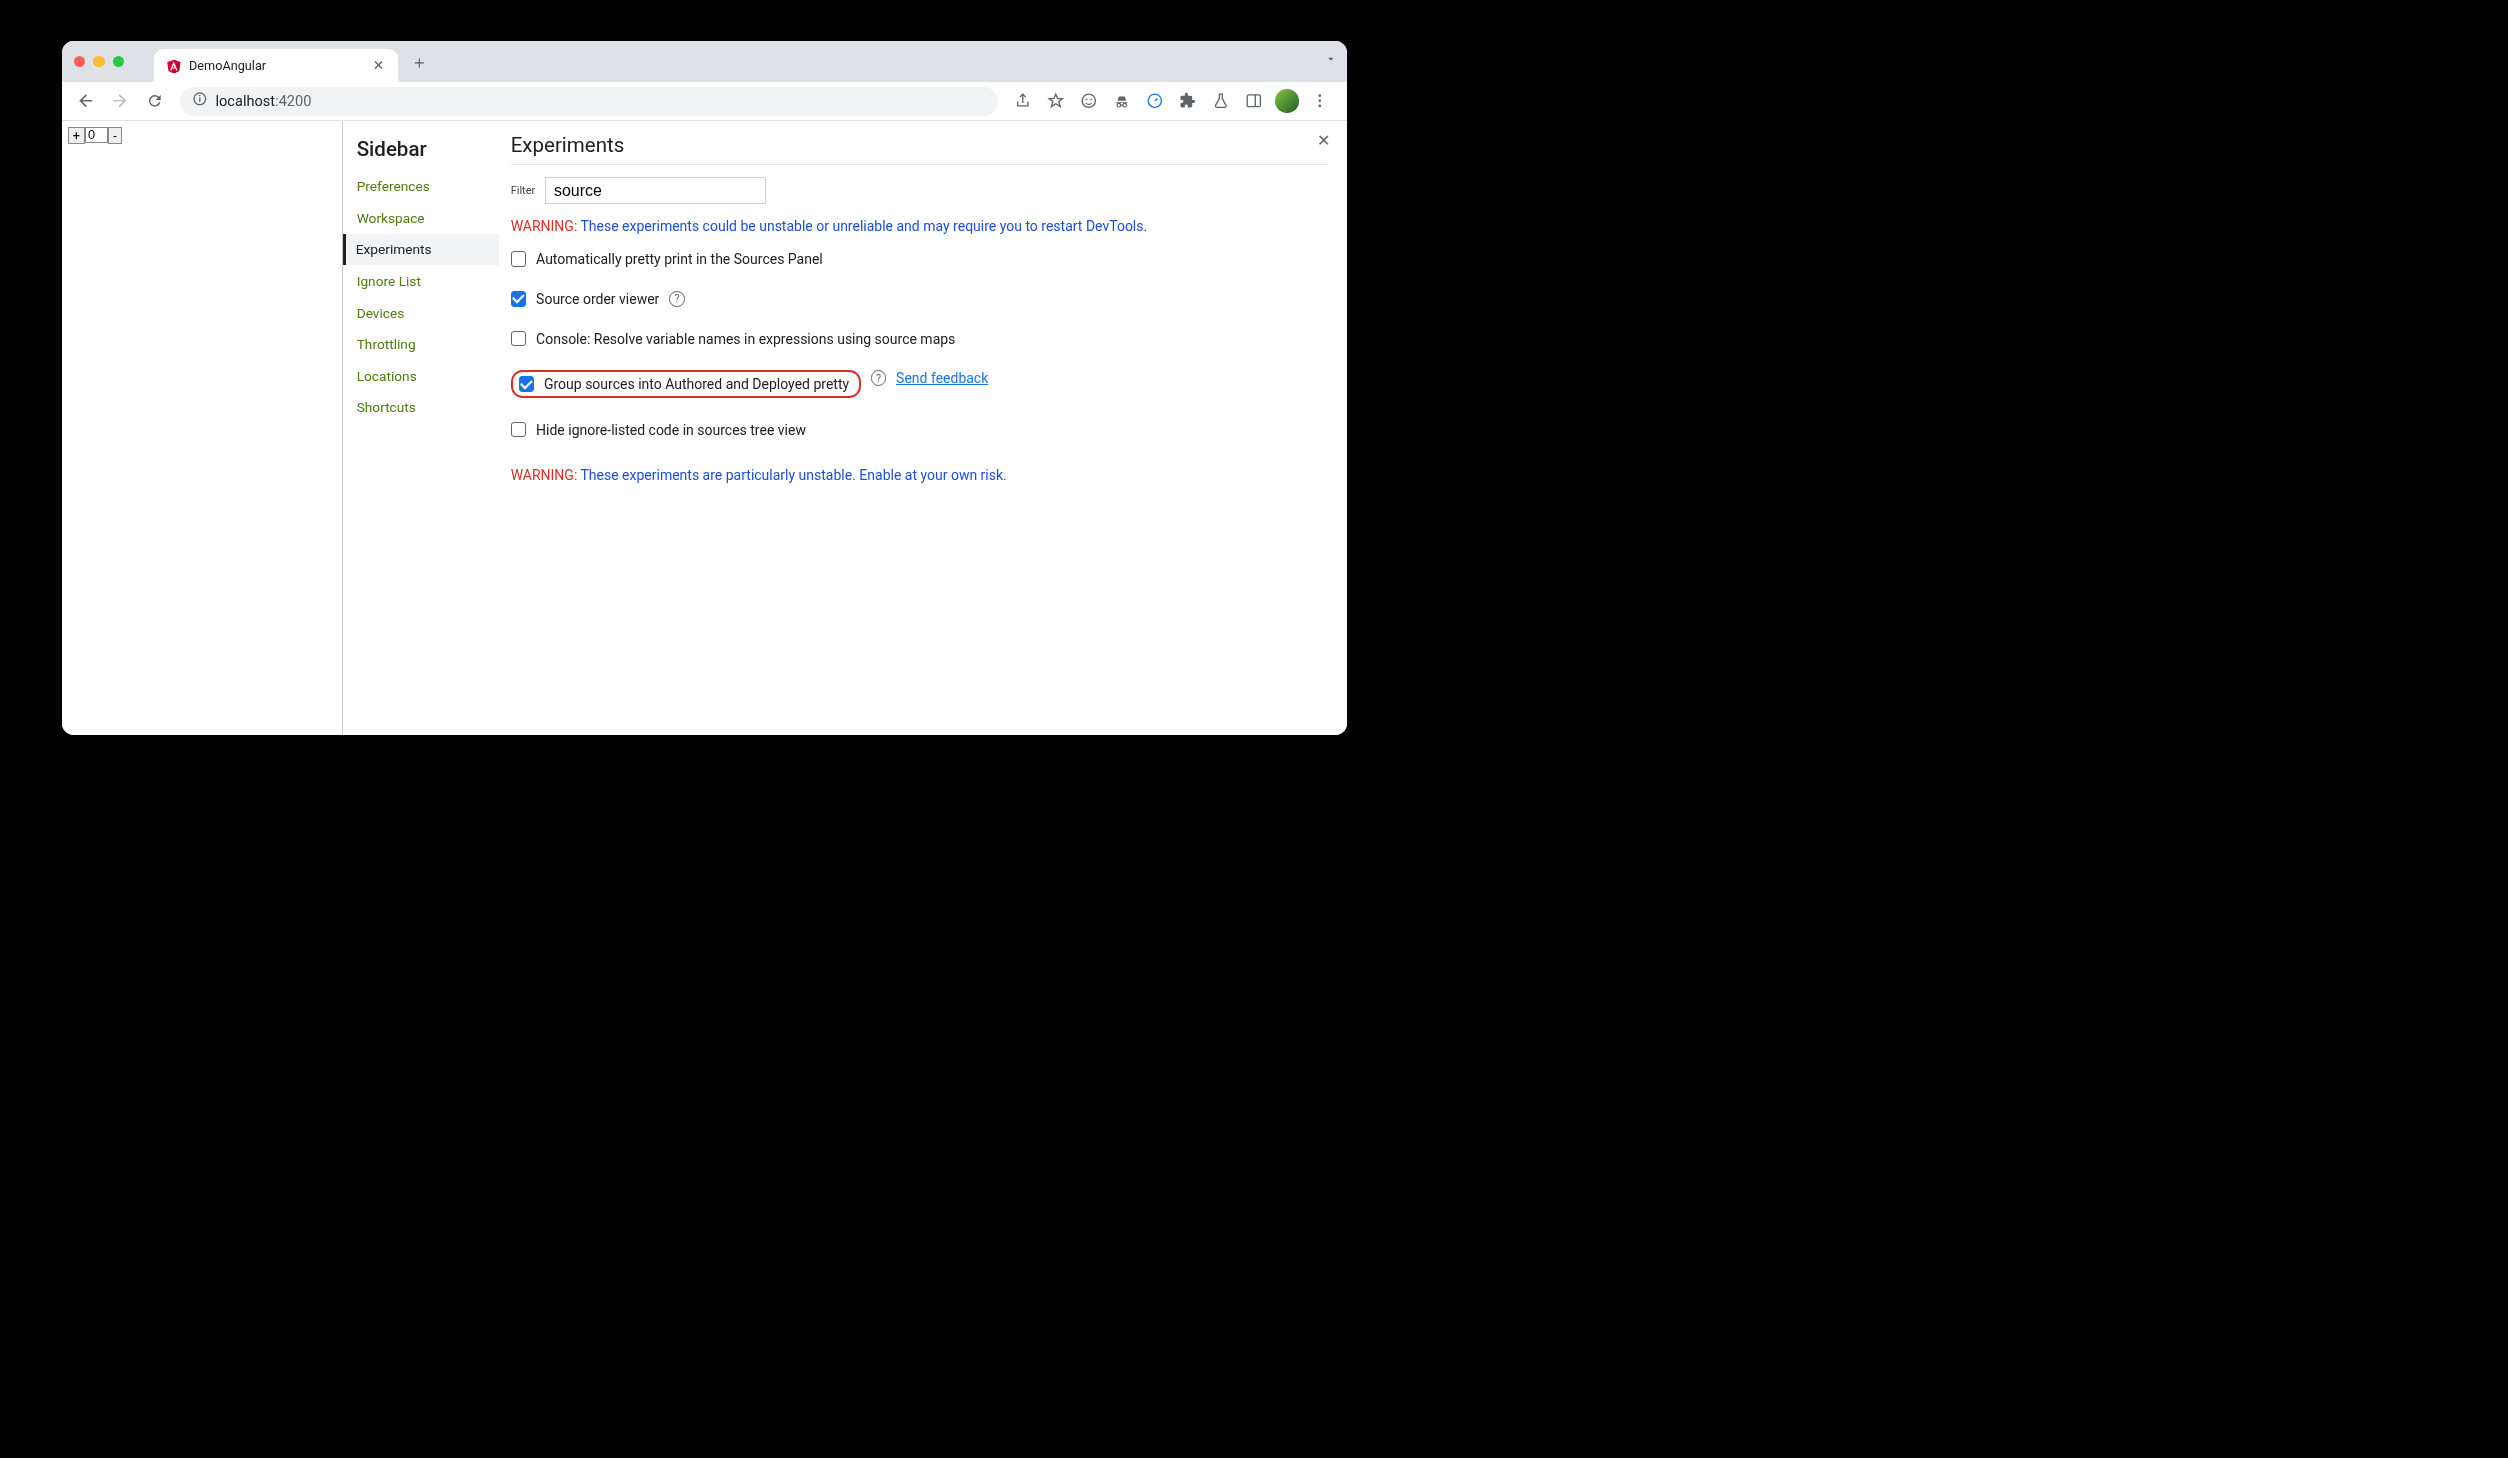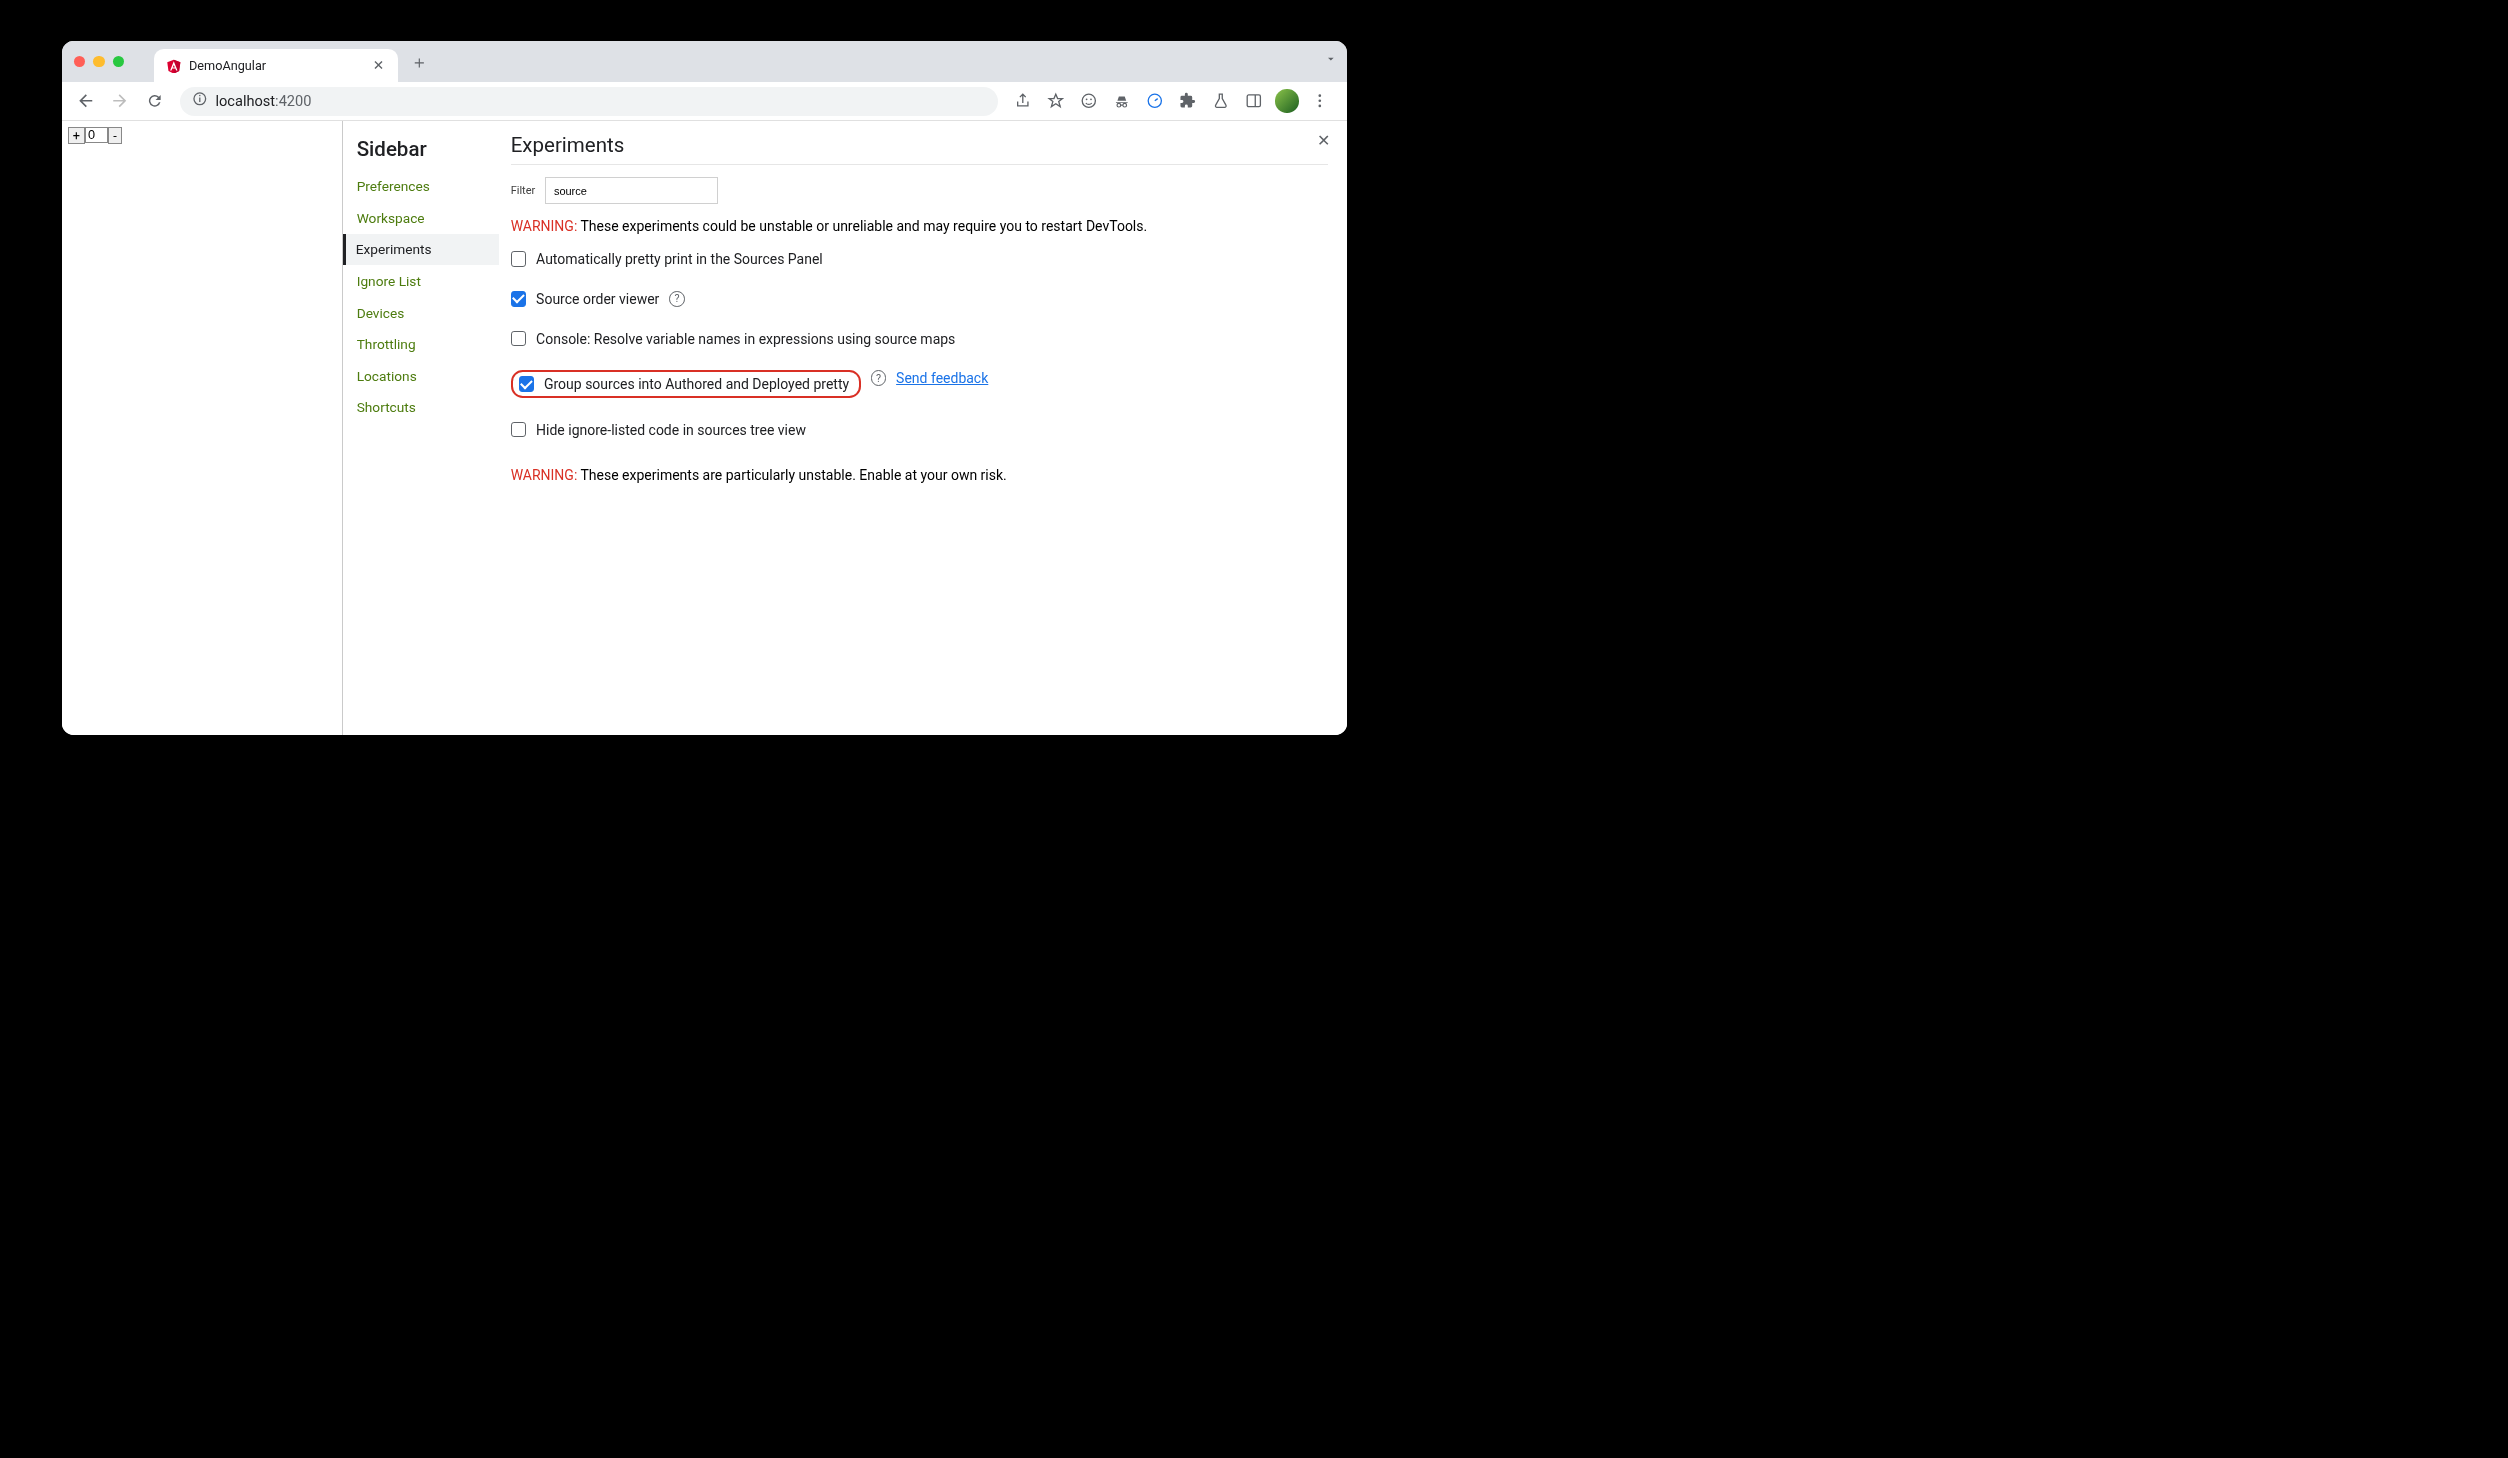--- a/index.html
+++ b/index.html
@@ -125,24 +125,24 @@
   }
   .main {
     flex:1;
     padding: 11.7px 19.5px 19.5px 11.7px;
     overflow:auto;
   }
   .main-title { font-size:20.5px; color:#202124; padding-bottom:7.8px; border-bottom:1px solid #e6e6e6; margin-bottom:11.7px;}
   .filter-row { display:flex; align-items:center; gap:9.8px; margin-bottom:13.7px;}
   .filter-row label { font-size:11px; color:#404040;}
   .filter-row input {
-    border:1px solid #d0d0d0; height:27px; width:173px; padding:0 7.8px; font-size:11px;
+    border:1px solid #d0d0d0; height:27px; width:221px; padding:0 7.8px; font-size:16px;
   }
   .warning { color:#d93025; font-size:14px; margin: 3.9px 0 9.8px; }
-  .warning .rest { color:#000000; }
+  .warning .rest { color:#1d4ed8; }
   .exp-row {
     display:flex; align-items:flex-start; gap:9.8px;
     font-size:14px; color:#202124;
     padding:7.8px 0;
     margin-top:8px;
   }
   .chk {
     width:15.6px; height:15.6px; border:1.5px solid #5f6368; border-radius:2.9px;
     display:inline-flex; align-items:center; justify-content:center;
     cursor:pointer; flex-shrink:0;

